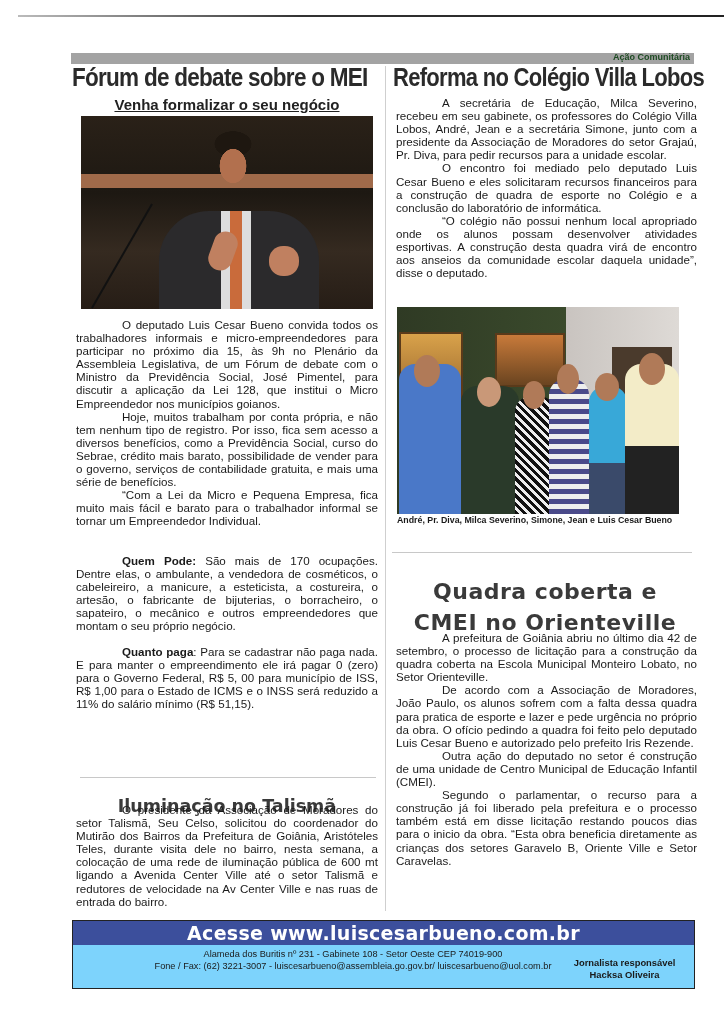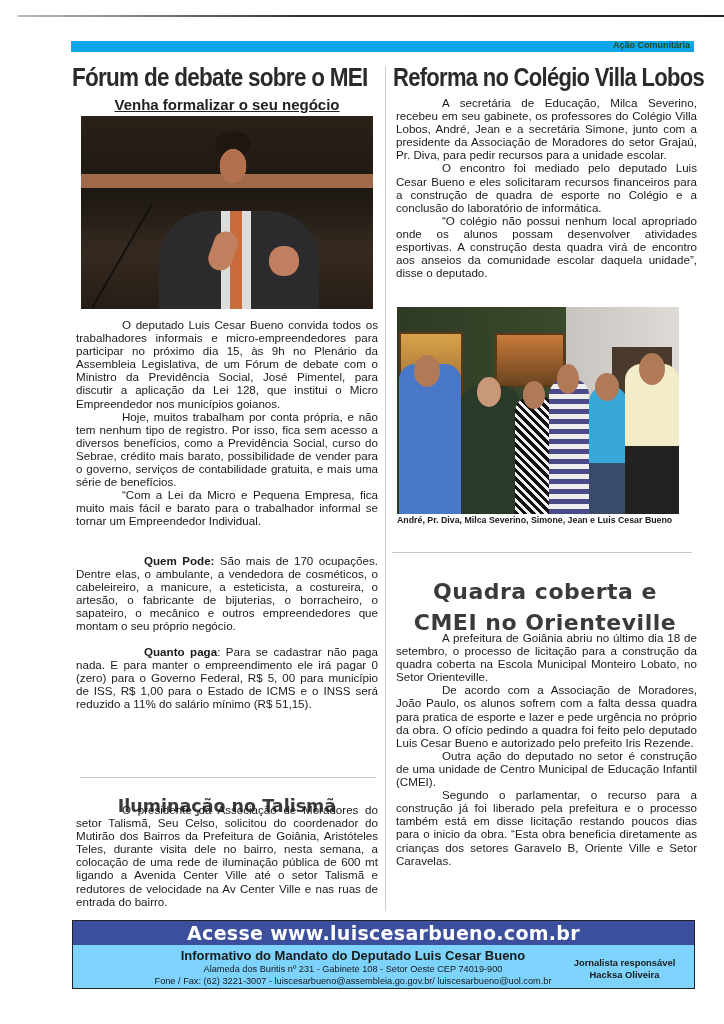--- a/index.html
+++ b/index.html
@@ -1,21 +1,21 @@
 <!DOCTYPE html>
 <html><head>
 <meta charset="utf-8">
 <style>
   html, body { margin: 0; padding: 0; background: #ffffff; }
   body { width: 724px; height: 1024px; position: relative; overflow: hidden;
          font-family: "Liberation Sans", sans-serif; color: #1a1a1a; }
   .top-rule { position: absolute; left: 18px; top: 15px; width: 706px; height: 2px;
               background: linear-gradient(to right, #bbb, #333 40%, #222); }
-  .section-bar { position: absolute; left: 71px; top: 41px; width: 623px; height: 11px;
-                 background: #0ea5e9; text-align: right; }
+  .section-bar { position: absolute; left: 71px; top: 53px; width: 623px; height: 11px;
+                 background: #a3a3a3; text-align: right; }
   .section-bar span { position: absolute; right: 4px; top: -1px; font-size: 9px; font-weight: bold;
                       color: #1d4a22; }
   .col-divider { position: absolute; left: 385px; top: 66px; width: 1px; height: 845px; background: #cfcfcf; }
   .col { position: absolute; font-size: 11.6px; line-height: 13.1px; text-align: justify; }
   .col p { margin: 0; }
   .col p.ind { text-indent: 46px; }
   .headline { font-family: "Liberation Sans", sans-serif; font-weight: bold; color: #2a2a2a;
               font-stretch: condensed; letter-spacing: -0.8px; text-align: center; margin: 0; }
   .h-mei { position: absolute; left: 72px; top: 63px; width: 310px; font-size: 25px;
            transform: scaleX(0.9); transform-origin: left top; white-space: nowrap; }
@@ -46,21 +46,21 @@
   .door { position: absolute; left: 215px; top: 40px; width: 60px; height: 150px; background: #4a3a2c; }
   .person { position: absolute; bottom: 0; border-radius: 16px 16px 0 0; }
   .head { position: absolute; border-radius: 50%; background: #b07a58; }
 
   .caption { position: absolute; left: 397px; top: 515px; width: 300px; font-size: 8.8px; font-weight: bold; }
   .rule { position: absolute; height: 1px; background: #c8c8c8; }
   .h-quadra { position: absolute; left: 395px; top: 558px; width: 300px; font-size: 22px; line-height: 31px;
               font-weight: 900; font-family: "DejaVu Sans", sans-serif; letter-spacing: 0.5px; color: #3a3a3a; text-align: center; }
   .h-ilum { position: absolute; left: 72px; top: 781px; width: 310px; font-size: 17.5px; font-weight: 900;
             font-family: "DejaVu Sans", sans-serif; text-align: center; color: #3a3a3a; }
-  .bold-lead { font-weight: bold; margin-left: 22px; }
+  .bold-lead { font-weight: bold; }
   a.link { color: #1a1a1a; text-decoration: underline; }
 
   .footer { position: absolute; left: 72px; top: 920px; width: 621px; height: 67px;
             border: 1.5px solid #222; background: #7dd3fc; }
   .footer-band { height: 24px; background: #3c4f9c; color: #fff; text-align: center;
                  font-family: "DejaVu Sans", sans-serif; font-weight: bold; font-size: 19px; line-height: 24px; letter-spacing: 0.3px; }
   .footer-main { position: absolute; left: 60px; top: 27px; width: 440px; text-align: center; }
   .footer-title { font-size: 13px; font-weight: bold; line-height: 15px; }
   .footer-line { font-size: 9.2px; line-height: 12px; }
   .footer-credit { position: absolute; right: 12px; top: 36px; width: 115px; text-align: center;
@@ -133,30 +133,29 @@
 <div class="caption">André, Pr. Diva, Milca Severino, Simone, Jean  e Luis Cesar Bueno</div>
 
 <div class="rule" style="left:392px; top:552px; width:300px;"></div>
 
 <h2 class="h-quadra">
   <span>Quadra coberta e</span><br>
   <span>CMEI no Orienteville</span>
 </h2>
 
 <div class="col" style="left:396px; top:631px; width:301px;">
-  <p class="ind">A prefeitura de Goiânia abriu no último dia 18 de setembro, o processo de licitação para a construção da quadra coberta na Escola Municipal Monteiro Lobato, no Setor Orienteville.</p>
+  <p class="ind">A prefeitura de Goiânia abriu no último dia 42 de setembro, o processo de licitação para a construção da quadra coberta na Escola Municipal Monteiro Lobato, no Setor Orienteville.</p>
   <p class="ind">De acordo com a Associação de Moradores, João Paulo, os alunos sofrem com a falta dessa quadra para pratica de esporte e lazer e pede urgência no próprio da obra. O ofício pedindo a quadra foi feito pelo deputado Luis Cesar Bueno e autorizado pelo prefeito Iris Rezende.</p>
   <p class="ind">Outra ação do deputado no setor é construção de uma unidade de Centro Municipal de Educação Infantil (CMEI).</p>
   <p class="ind">Segundo o parlamentar, o recurso para a construção já foi liberado pela prefeitura e o processo também está em disse licitação restando poucos dias para o inicio da obra. “Esta obra beneficia diretamente as crianças dos setores Garavelo B, Oriente Ville e Setor Caravelas.</p>
 </div>
 
 <div class="footer">
   <div class="footer-band">Acesse www.luiscesarbueno.com.br</div>
   <div class="footer-main">
-    <div class="footer-title">Informativo  do Mandato do Deputado Luis Cesar Bueno</div>
     <div class="footer-line">Alameda dos Buritis nº 231 - Gabinete 108 - Setor Oeste CEP 74019-900</div>
     <div class="footer-line">Fone / Fax: (62) 3221-3007 - luiscesarbueno@assembleia.go.gov.br/ luiscesarbueno@uol.com.br</div>
   </div>
   <div class="footer-credit">
     <div>Jornalista responsável</div>
     <div>Hacksa Oliveira</div>
   </div>
 </div>
 
 </body></html>

